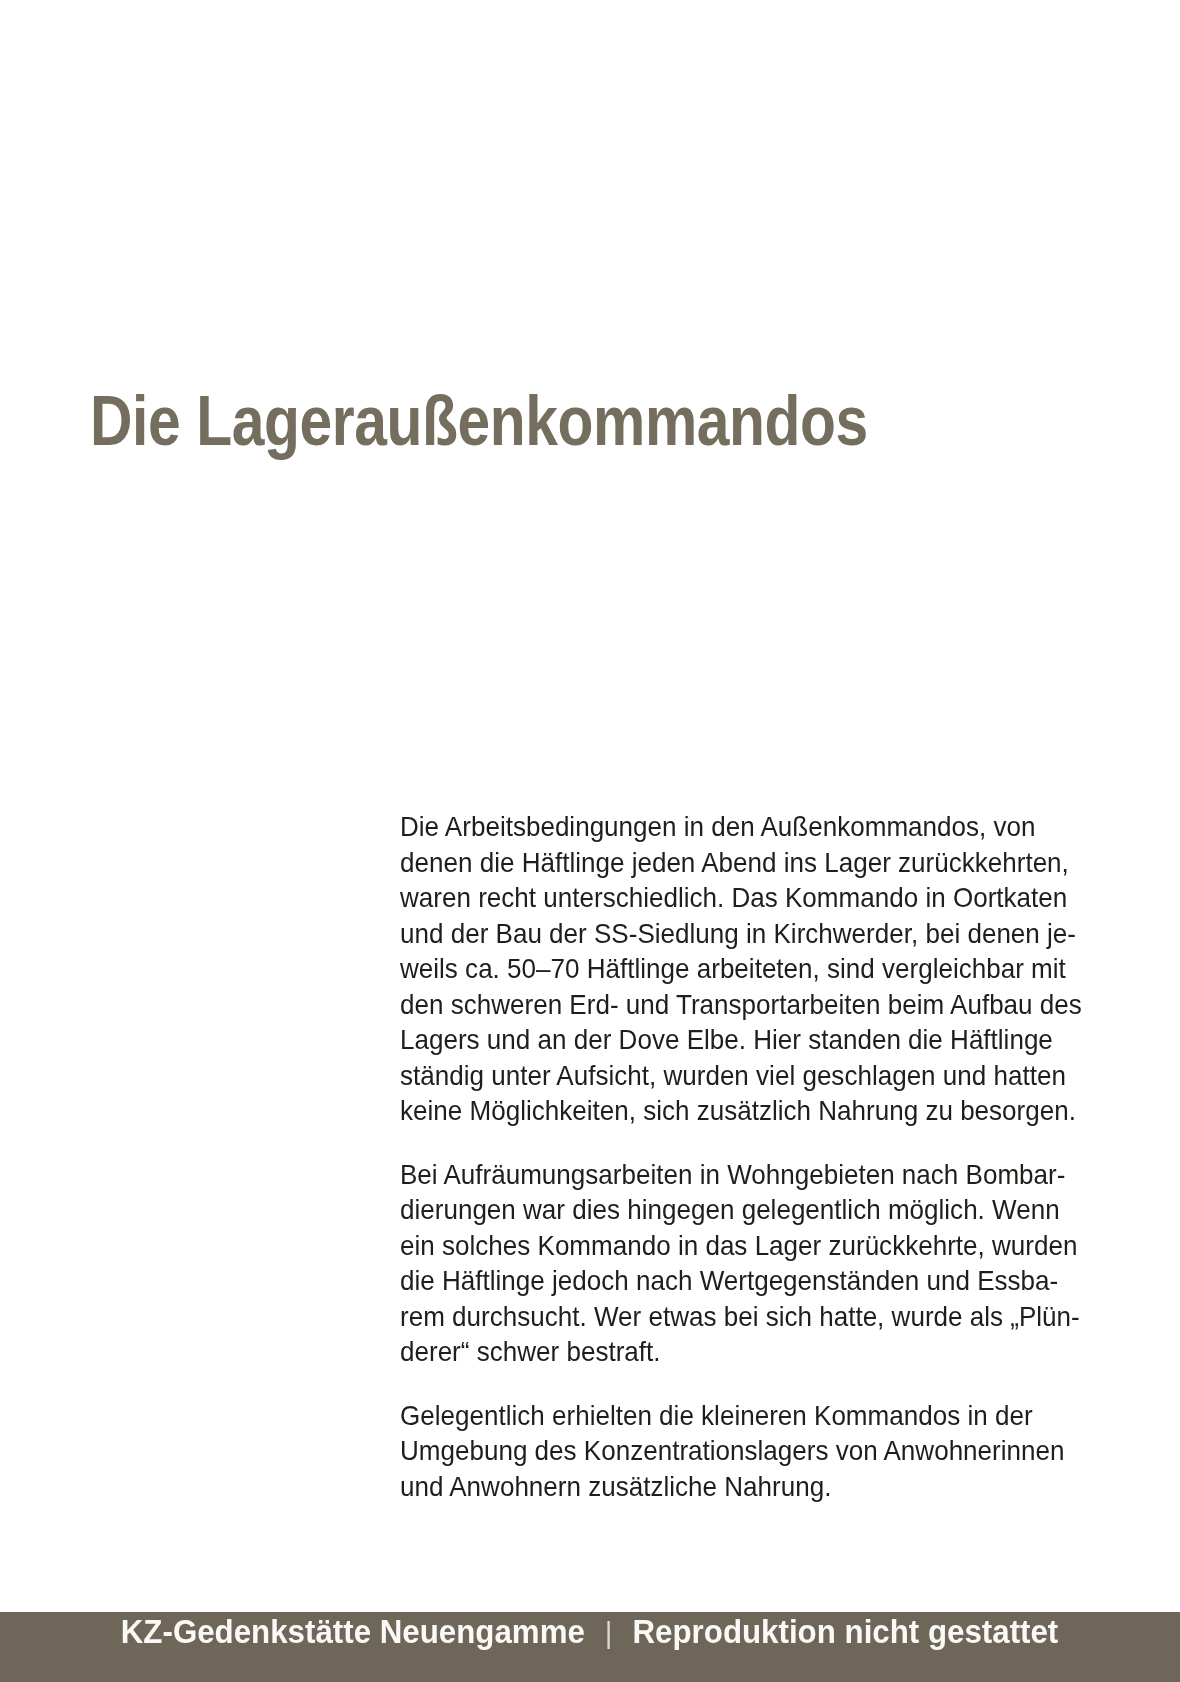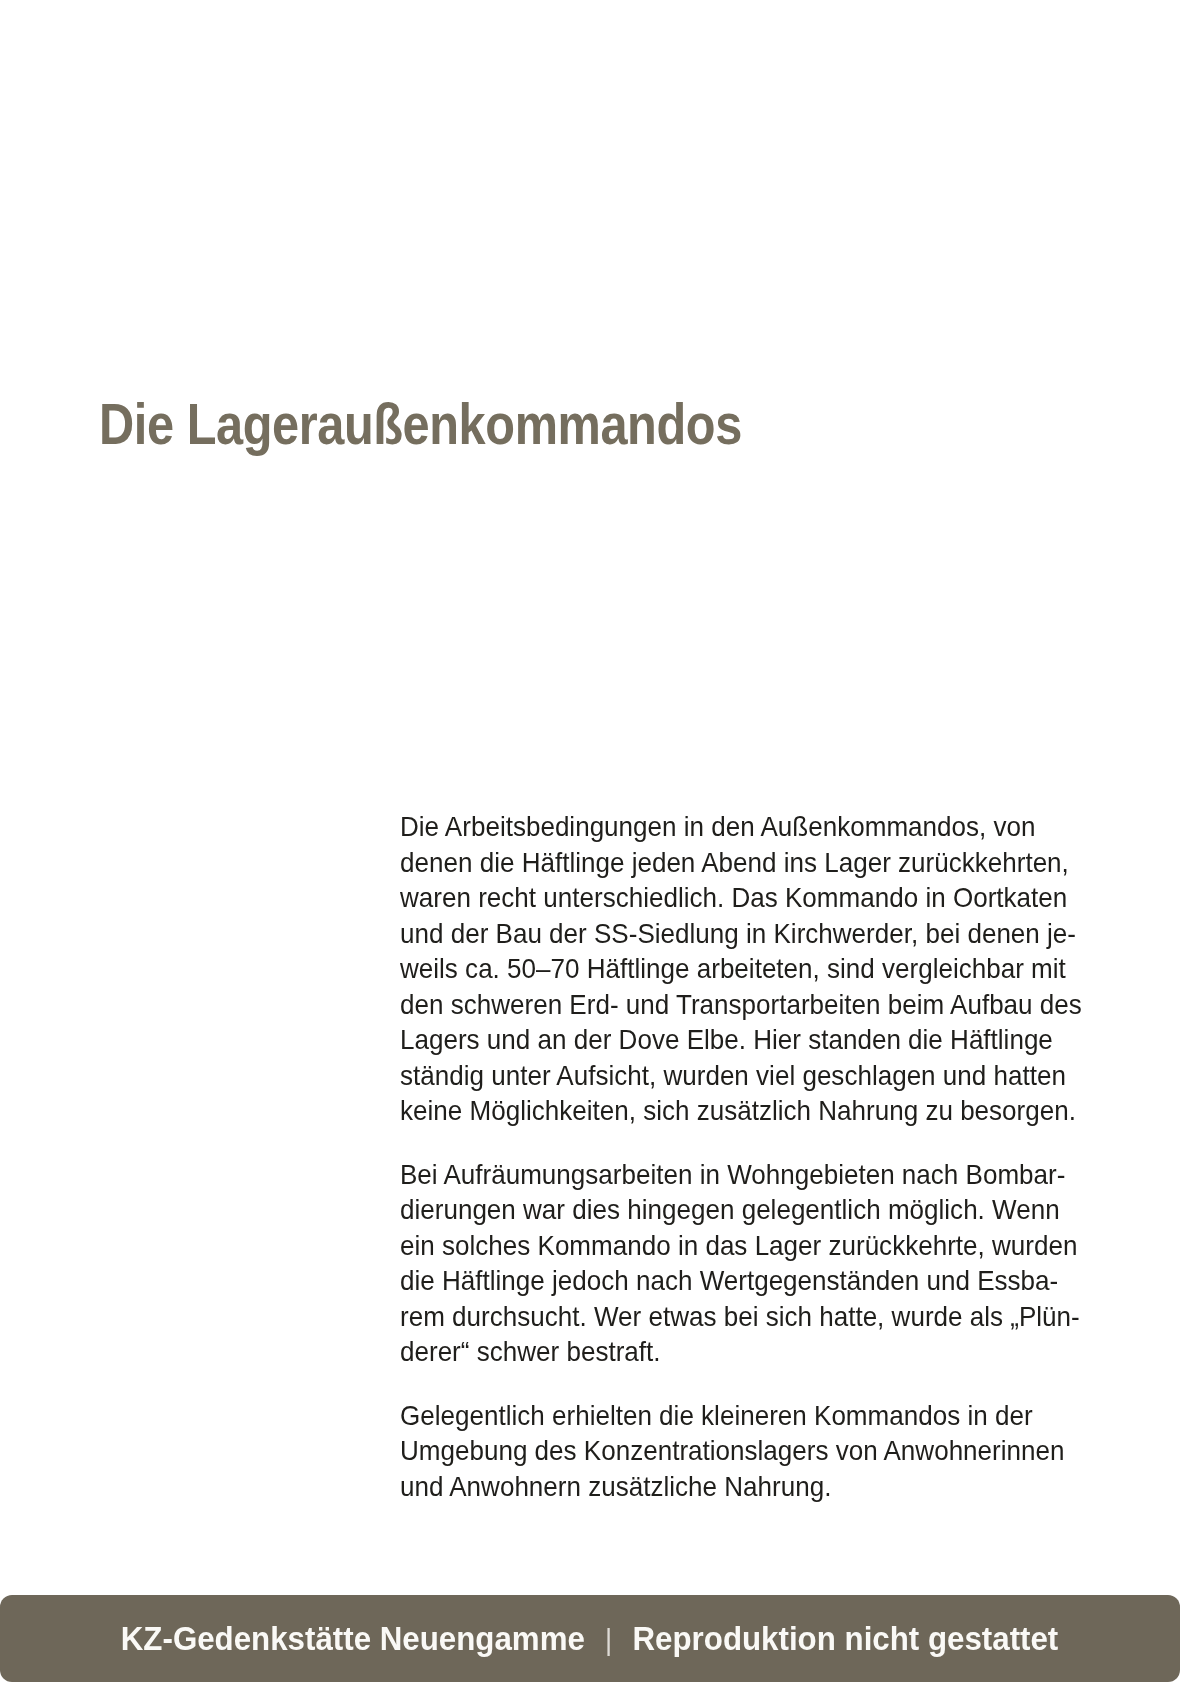--- a/index.html
+++ b/index.html
@@ -12,22 +12,22 @@
     width: 1180px;
     height: 1682px;
     background: #ffffff;
     overflow: hidden;
     font-family: "Liberation Sans", sans-serif;
   }
   .page-title {
     position: absolute;
     left: 90px;
     top: 386px;
-    margin: 9px;
-    font-size: 58px;
+    margin: 0;
+    font-size: 70px;
     line-height: 1;
     font-weight: 700;
     color: #756e5e;
     letter-spacing: -0.5px;
     white-space: nowrap;
   }
   .page-title .squeeze {
     display: inline-block;
     transform: scaleX(0.84);
     transform-origin: 0 50%;
@@ -48,26 +48,25 @@
     white-space: nowrap;
   }
   .body-col p:last-child {
     margin-bottom: 0;
   }
   .footer-bar {
     position: absolute;
     left: 0;
     bottom: 0;
     width: 100%;
-    height: 87px;
+    height: 70px;
     background: #6e6759;
     display: flex;
-    align-items: center;
+    align-items: flex-start;
     justify-content: center;
-    border-radius: 12px;
   }
   .footer-inner {
     display: flex;
     align-items: baseline;
     gap: 22px;
     transform: scaleX(0.92);
     transform-origin: 50% 50%;
     color: #faf9f6;
     font-size: 34px;
     font-weight: 700;

